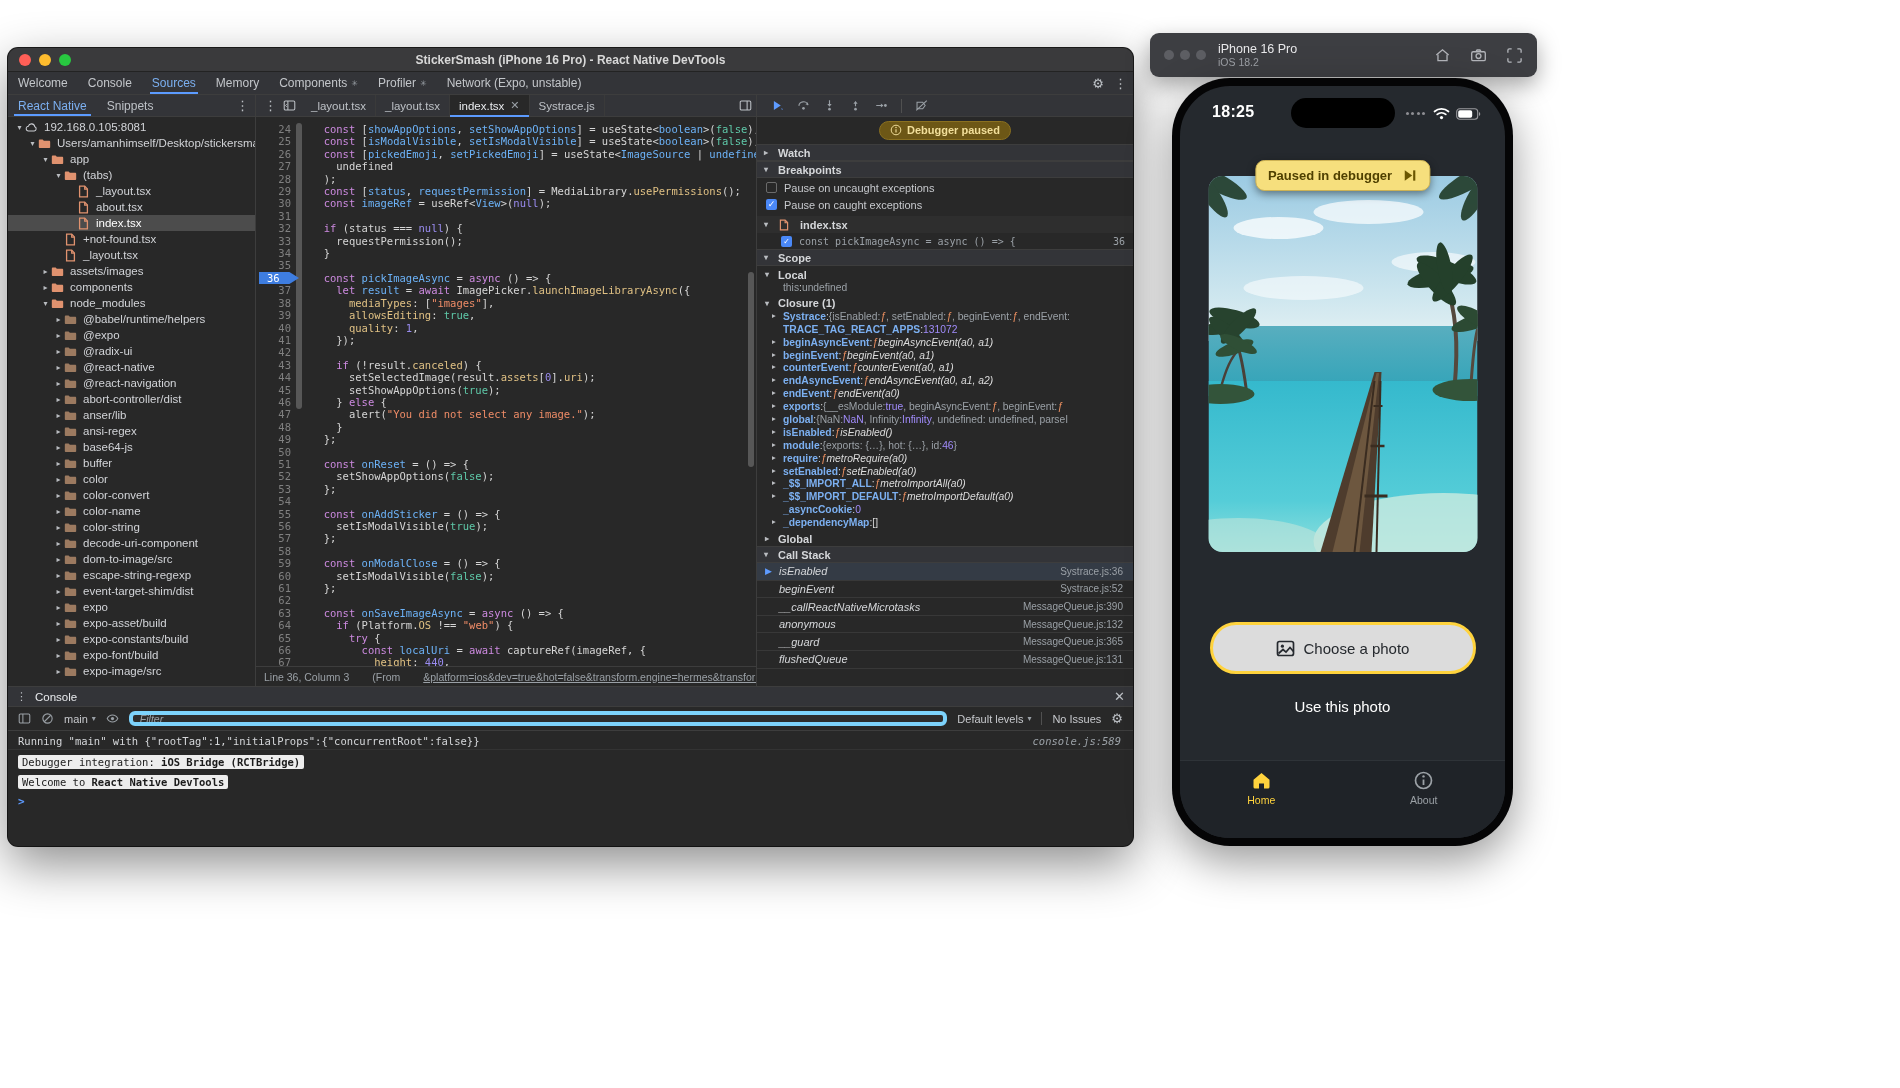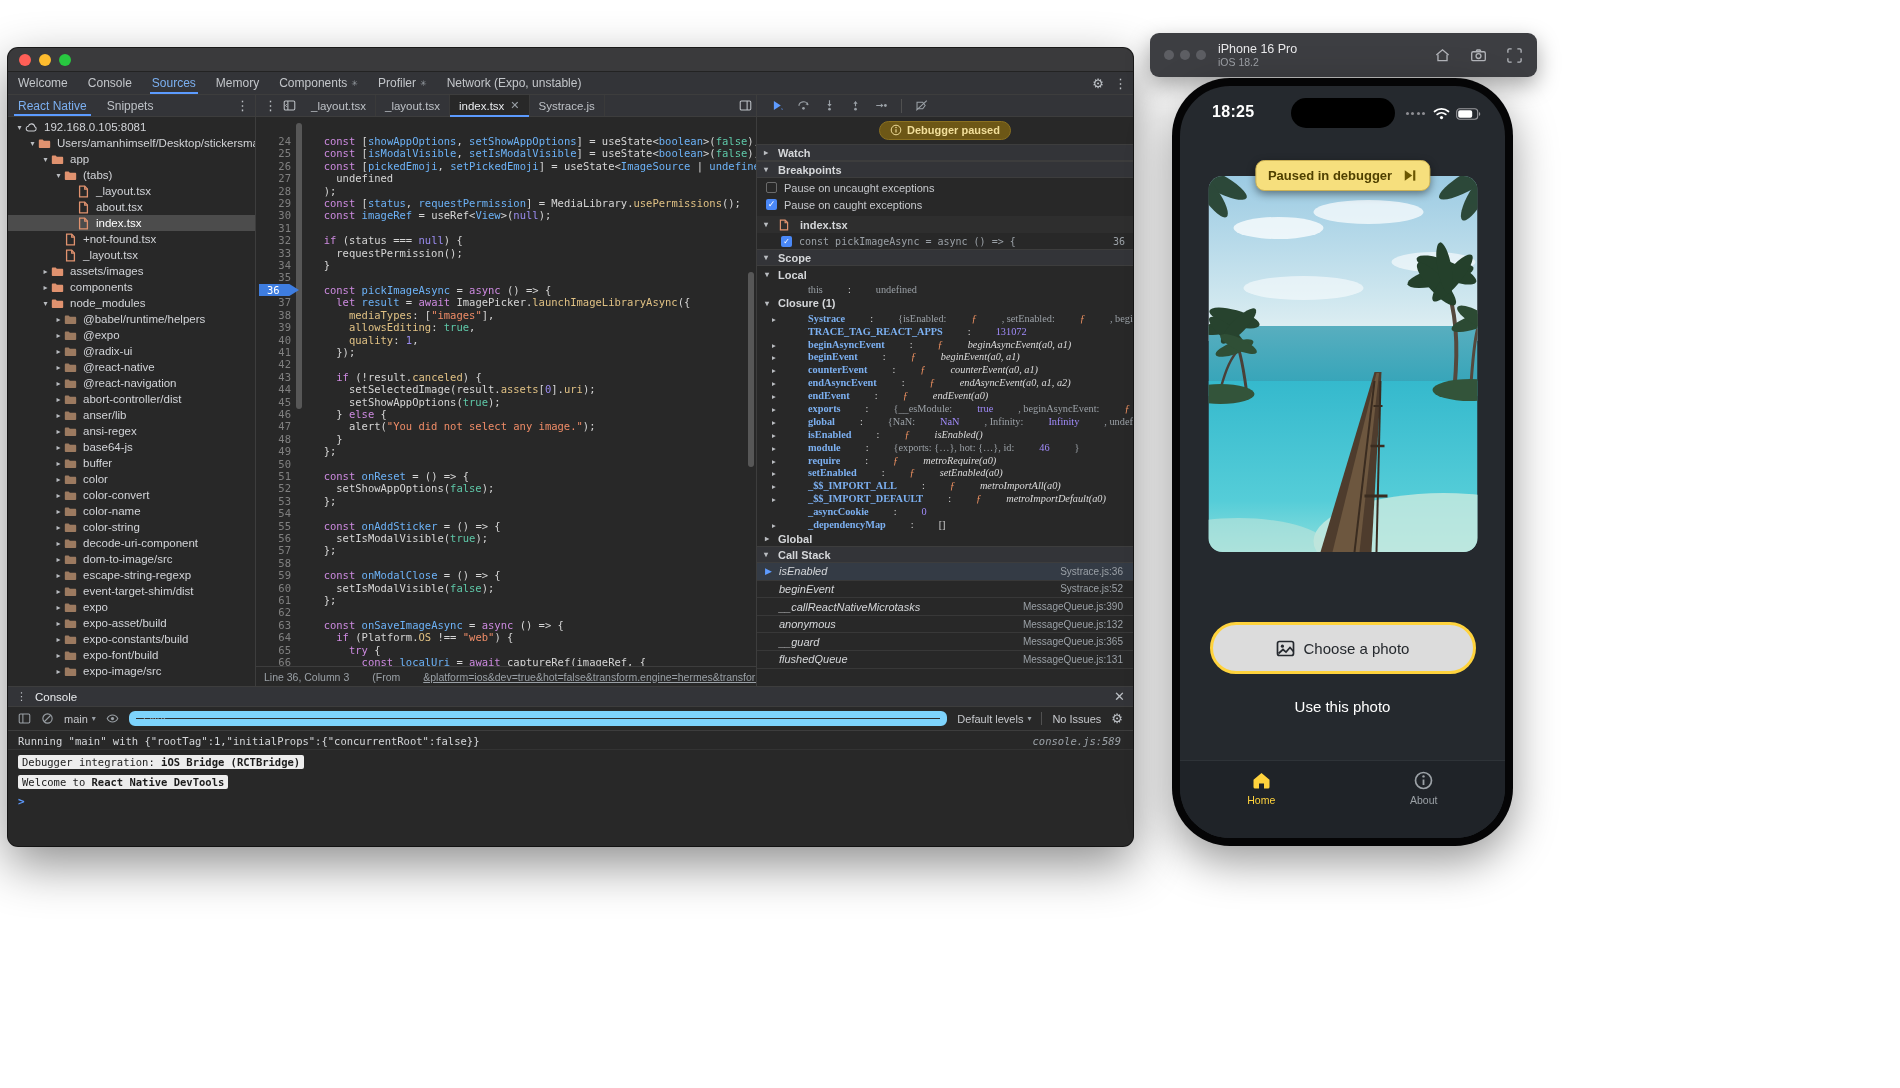--- a/index.html
+++ b/index.html
@@ -42,21 +42,21 @@
 
 
 .editor { flex:1; display:flex; flex-direction:column; min-width:0; min-height:0;}
 .etabs { height:22px; background:#333438; border-bottom:1px solid #3d3d3d; display:flex; align-items:stretch; flex:none; position:relative;}
 .etab-lead { display:flex; align-items:center; gap:6px; padding:0 6px 0 8px; color:#bdc1c6;}
 .etab { padding:0 9px; font-size:11.5px; color:#bdc1c6; display:flex; align-items:center; gap:6px; border-right:1px solid #3a3a3a; position:relative;}
 .etab.active { background:#282828; color:#e8eaed; }
 .etab.active:after { content:""; position:absolute; left:0; right:0; bottom:-1px; height:2px; background:#5c9bff;}
 .etab .x { color:#9aa0a6; font-size:11px; }
 .etabs-right { position:absolute; right:4px; top:0; bottom:0; display:flex; align-items:center; }
-.code { flex:1; position:relative; overflow:hidden; font-family:"DejaVu Sans Mono",monospace; font-size:10.5px; line-height:12.42px; padding-top:18px;}
+.code { flex:1; position:relative; overflow:hidden; font-family:"DejaVu Sans Mono",monospace; font-size:10.5px; line-height:12.42px; padding-top:6px;}
 .cl { display:flex; height:12.42px; white-space:pre; }
 .gut { width:46px; flex:none; text-align:right; padding-right:11px; color:#808080; position:relative;}
 .ctext { padding-left:9px; }
 .ptag { position:absolute; right:3px; top:0px; width:40px; height:12px; background:#3e7de0; color:#fff;
   clip-path:polygon(0 0,76% 0,100% 50%,76% 100%,0 100%); text-align:left; padding-left:8px; font-size:10.5px;}
 .k{color:#cd8ae0;} .v{color:#6cb2f7;} .p{color:#d6d6d6;} .f{color:#e0c184;} .s{color:#ef8c67;} .a{color:#5fc9a9;} .n{color:#9a8cf0;}
 .scroll-thumb { position:absolute; width:6px; border-radius:3px; background:#5f5f5f; opacity:.85;}
 .estatus { height:20px; flex:none; border-top:1px solid #3d3d3d; display:flex; align-items:center; padding-left:8px;
   font-size:10.5px; color:#9aa0a6; white-space:nowrap; overflow:hidden;gap:23px;}
 .estatus a { color:#9aa0a6; text-decoration:underline; }
@@ -75,42 +75,42 @@
 .caret { font-size:8px; color:#b9bcc0; width:9px; }
 .bp-opt { display:flex; align-items:center; gap:7px; height:15px; padding-left:9px; font-size:11px; color:#c7c9cd; margin-top:2px;}
 .cb { width:11px; height:11px; border-radius:2px; flex:none; }
 .cb.on { background:#4a88f7; color:#fff; font-size:9px; line-height:11px; text-align:center; }
 .cb.off { border:1.5px solid #6b6b6b; background:transparent; }
 .bp-file { display:flex; align-items:center; gap:5px; height:17px; padding-left:7px; font-size:11px; font-weight:bold; color:#d5d7da; margin-top:4px; background:#2e2e2e;}
 .bp-file .ticon svg{ width:12px; height:12px;}
 .bp-entry { display:flex; align-items:center; gap:7px; height:16px; padding:0 8px 0 24px; font-family:"DejaVu Sans Mono",monospace; font-size:10px; color:#9aa0a6;}
 .bp-entry .bcode { flex:1; overflow:hidden; white-space:nowrap; }
 .scope-sub { height:15px; display:flex; align-items:center; font-size:11px; font-weight:bold; color:#d5d7da; padding-left:8px; gap:4px; margin-top:1px;}
-.svar { height:12.9px; display:flex; align-items:flex-end; font-family:Liberation Serif, serif; font-size:10.3px; padding-left:15px; white-space:nowrap; overflow:hidden;gap:25px;}
+.svar { height:12.9px; display:flex; align-items:flex-start; font-family:Liberation Sans, sans-serif; font-size:10.3px; padding-left:15px; white-space:nowrap; overflow:hidden;}
 .svar .sarr { width:11px; font-size:7.5px; color:#b9bcc0; flex:none;}
 .svar .snm { color:#7cb0f1; font-weight:bold; }
 .svar .sep { color:#d6d6d6; }
 .gy{color:#9aa0a6;} .vi{color:#a08bfa;} .wh{color:#d6d6d6;}
 .fn{color:#ee9161; font-style:italic;} .sig{color:#dcdcdc; font-style:italic;}
 .cs-row { height:17.6px; display:flex; align-items:center; border-bottom:1px solid #383838; padding:0 10px 0 8px; font-size:11px;}
 .cs-row .csn { font-style:italic; color:#d5d7da; flex:1; padding-left:4px;}
 .cs-row .csf { color:#9aa0a6; font-size:10px; }
 .cs-row.cur { background:#343b45; }
 .cs-row .csmark { width:10px; color:#5e9bff; font-size:9px; }
 
 
 .consoled { height:160px; flex:none; border-top:1px solid #3d3d3d; display:flex; flex-direction:column; background:#282828;}
 .con-h { height:20px; flex:none; display:flex; align-items:center; gap:8px; padding-left:8px; border-bottom:1px solid #3d3d3d; position:relative; background:#333438;}
 .con-h .lbl { font-size:11.5px; color:#e8eaed; }
 .con-h .x { position:absolute; right:8px; color:#bdc1c6; font-size:13px;}
 .con-tools { height:24px; flex:none; display:flex; align-items:center; gap:10px; padding:0 10px; border-bottom:1px solid #3d3d3d; }
 .con-tools svg { width:13px; height:13px; }
 .ctx { font-size:11px; color:#c7c9cd; display:flex; gap:4px; align-items:center;}
 .ctx .car { font-size:8px; color:#9aa0a6;}
-.filter { flex:1; height:15px; background:#2d2d2d; border:7px solid #7dd3fc; border-radius:6px; color:#d5d7da;
+.filter { flex:1; height:15px; background:#2d2d2d; border:4px solid #7dd3fc; border-radius:6px; color:#d5d7da;
   font-size:10.5px; padding:0 7px; outline:none; font-family:"Liberation Sans",sans-serif;font-style:italic;}
 .filter::placeholder { color:#9aa0a6; }
 .con-right { display:flex; align-items:center; gap:10px; font-size:11px; color:#c7c9cd;}
 .con-right .vsep { width:1px; height:13px; background:#505050;}
 .con-logs { flex:1; overflow:hidden; font-family:"DejaVu Sans Mono",monospace; font-size:10.5px; color:#d5d7da; padding-top:2px;}
 .log-row { min-height:17px; display:flex; align-items:center; border-bottom:1px solid #333; padding:0 12px 0 10px;}
 .log-row .ltext { flex:1; white-space:nowrap; overflow:hidden;}
 .log-row .llink { color:#9aa0a6; margin-left:12px;font-style:italic; }
 .log-badge-row { border-bottom:none; margin-top:3px;}
 .lbadge { display:inline-block; background:#ededed; color:#1b1b1b; padding:0 4px; border-radius:2px; line-height:14px;}
@@ -160,20 +160,21 @@
 
 <div class="stage">
 
   <div class="devtools">
     <div class="titlebar">
       <div class="lights">
         <div class="light" style="background:#ff5f57"></div>
         <div class="light" style="background:#febc2e"></div>
         <div class="light" style="background:#28c840"></div>
       </div>
+      <div class="title-text">StickerSmash (iPhone 16 Pro) - React Native DevTools</div>
     </div>
 
     <div class="maintabs">
       <div id="main-tabs" style="display:flex;height:100%">
           <div class="mtab">
             <span>Welcome</span>
           </div>
           <div class="mtab">
             <span>Console</span>
           </div>

